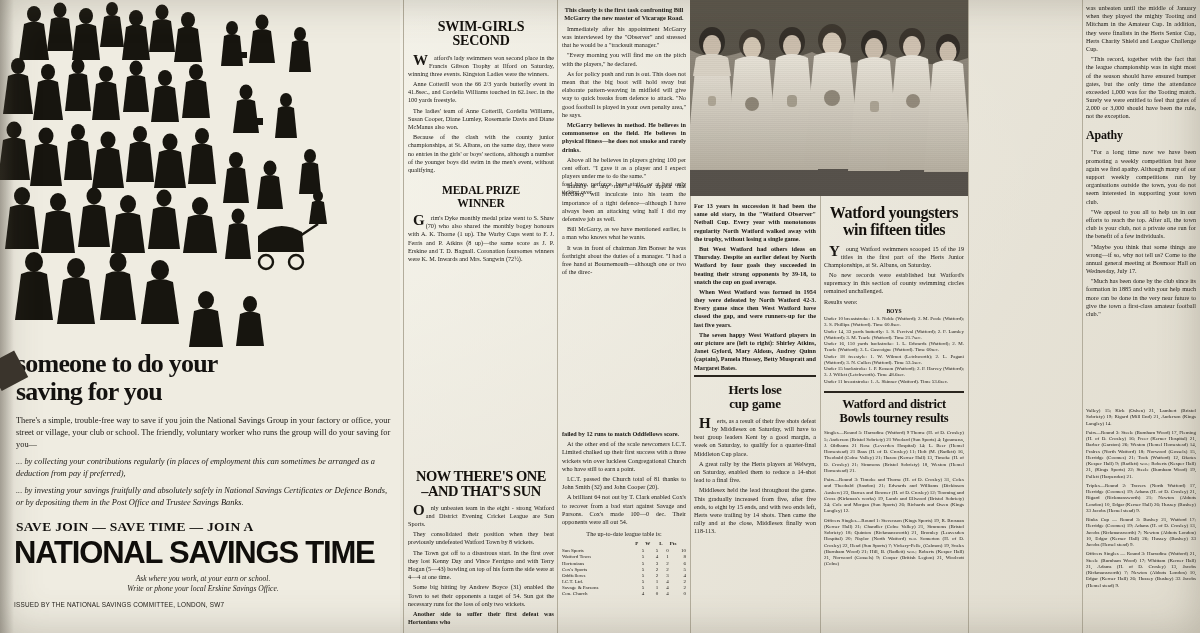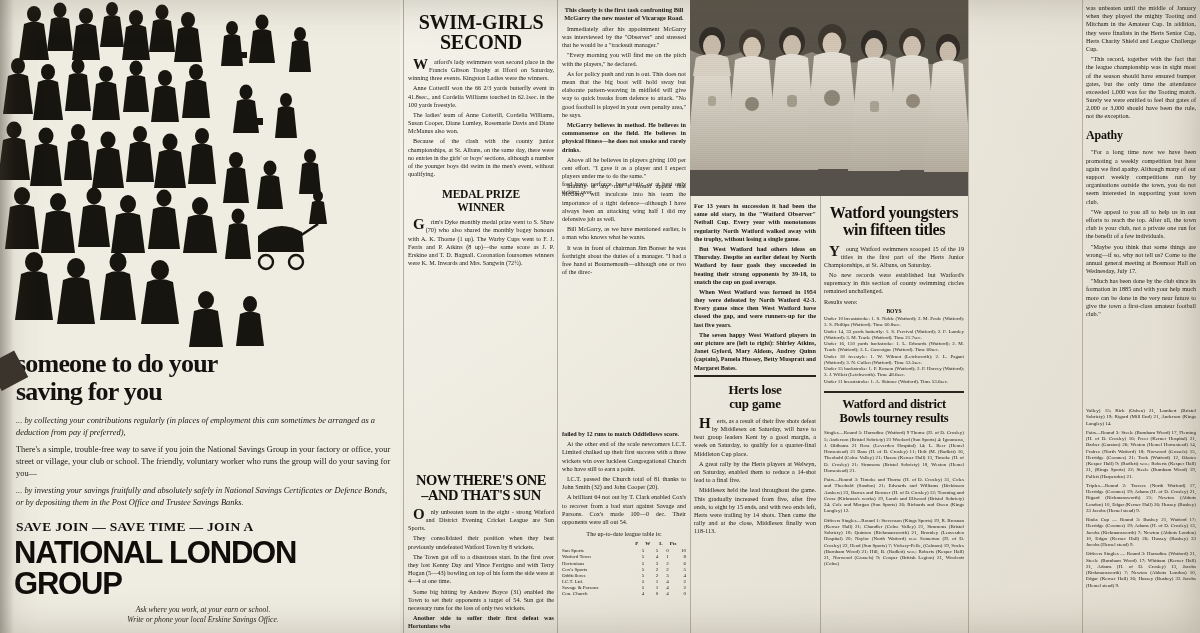--- a/index.html
+++ b/index.html
@@ -275,40 +275,40 @@
             <path d="M312 202 q6 -3 12 0 l3 22 -18 0 z"></path>
           </g>
         </g>
 
         <rect x="330" y="0" width="70" height="352" fill="#efece1"></rect>
       </svg>
     </div>
 
     <div class="advert-text">
       <div class="ad-head">someone to do your<br>saving for you</div>
+      <div class="ad-body">There's a simple, trouble-free way to save if you join the National Savings Group in your factory or office, your street or village, your club or school. The friendly, voluntary worker who runs the group will do your saving for you—</div>
       <div class="ad-body it">... by collecting your contributions regularly (in places of employment this can sometimes be arranged as a deduction from pay if preferred),</div>
-      <div class="ad-body">There's a simple, trouble-free way to save if you join the National Savings Group in your factory or office, your street or village, your club or school. The friendly, voluntary worker who runs the group will do your saving for you—</div>
       <div class="ad-body it">... by investing your savings fruitfully and absolutely safely in National Savings Certificates or Defence Bonds, or by depositing them in the Post Office and Trustee Savings Banks.</div>
       <div class="ad-slogan">SAVE JOIN — SAVE TIME — JOIN A</div>
-      <div class="ad-brand">NATIONAL LONDON GROUP</div>
+      <div class="ad-brand">NATIONAL SAVINGS TIME</div>
       <div class="ad-small">Ask where you work, at your earn or school.</div>
       <div class="ad-small">Write or phone your local Erskine Savings Office.</div>
       <div class="ad-footer">ISSUED BY THE NATIONAL SAVINGS COMMITTEE, LONDON, SW7</div>
     </div>
   </div>
 
   <div class="vrule" style="left:403px; top:0; height:633px;"></div>
   <div class="vrule" style="left:557px; top:0; height:633px;"></div>
   <div class="vrule" style="left:690px; top:196px; height:437px;"></div>
   <div class="vrule" style="left:820px; top:196px; height:437px;"></div>
   <div class="vrule" style="left:968px; top:0; height:633px;"></div>
   <div class="vrule" style="left:1082px; top:0; height:633px;"></div>
 
   <div class="col" style="left:408px; top:4px; width:146px;">
-    <div class="hl" style="font-size:20px; line-height:1.02; margin:8px 0 5px;">SWIM-GIRLS<br>SECOND</div>
+    <div class="hl" style="font-size:14px; line-height:1.02; margin:16px 0 5px;">SWIM-GIRLS<br>SECOND</div>
     <p class="dropcap">Watford's lady swimmers won second place in the Francis Gibson Trophy at Ilford on Saturday, winning three events. Kingston Ladies were the winners.</p>
     <p>Anne Cotterill won the 66 2/3 yards butterfly event in 41.8sec., and Cordelia Williams touched in 62.1sec. in the 100 yards freestyle.</p>
     <p>The ladies' team of Anne Cotterill, Cordelia Williams, Susan Cooper, Diane Lumley, Rosemarie Davis and Diane McManus also won.</p>
     <p>Because of the clash with the county junior championships, at St. Albans, on the same day, there were no entries in the girls' or boys' sections, although a number of the younger boys did swim in the men's event, without qualifying.</p>
 
     <div class="hl" style="font-size:11.5px; line-height:1.08; margin:10px 0 5px;">MEDAL PRIZE<br>WINNER</div>
     <p class="dropcap">Grim's Dyke monthly medal prize went to S. Shaw (70) who also shared the monthly bogey honours with A. K. Thorne (1 up). The Warby Cups went to F. J. Ferris and P. Atkins (8 up)—the same score as J. P. Erskine and T. D. Bagnall. Coronation foursomes winners were K. M. Inwards and Mrs. Sangwin (72½).</p>
 
     <div class="hl" style="font-size:14.5px; line-height:1.02; margin:206px 0 5px; letter-spacing:-0.5px;">NOW THERE'S ONE<br>–AND THAT'S SUN</div>
     <p class="dropcap">Only unbeaten team in the eight - strong Watford and District Evening Cricket League are Sun Sports.</p>

